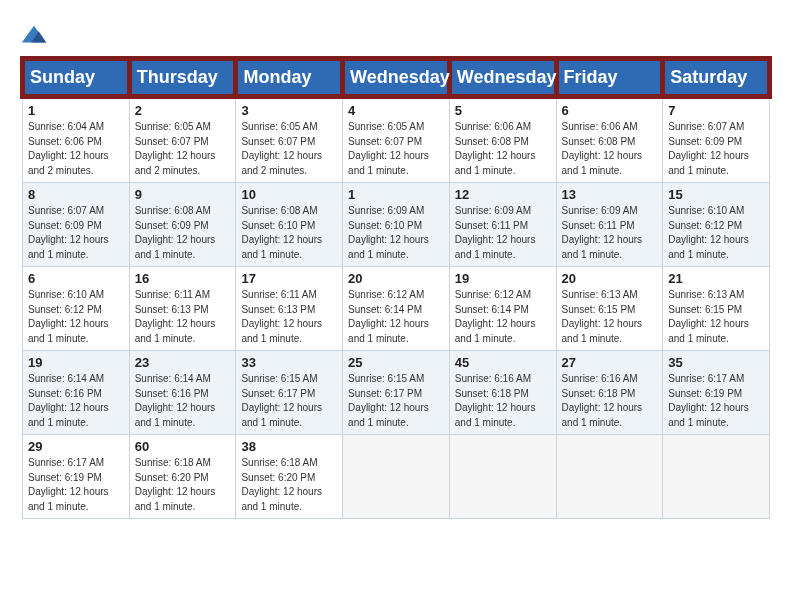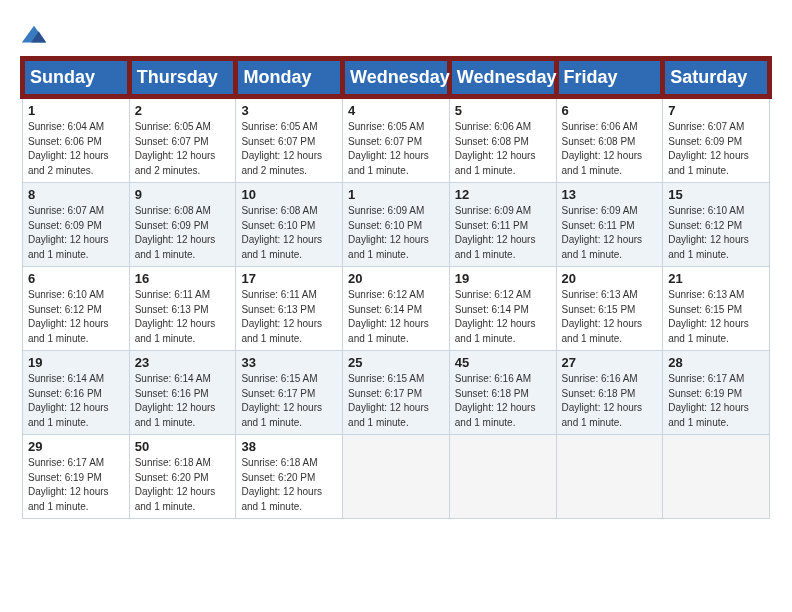--- a/index.html
+++ b/index.html
@@ -248,31 +248,31 @@
         </td>
           <td>
           <span class="day-number">45</span>
           <span class="day-detail">Sunrise: 6:16 AM<br>Sunset: 6:18 PM<br>Daylight: 12 hours and 1 minute.</span>
         </td>
           <td>
           <span class="day-number">27</span>
           <span class="day-detail">Sunrise: 6:16 AM<br>Sunset: 6:18 PM<br>Daylight: 12 hours and 1 minute.</span>
         </td>
           <td>
-          <span class="day-number">28</span>
+          <span class="day-number">35</span>
           <span class="day-detail">Sunrise: 6:17 AM<br>Sunset: 6:19 PM<br>Daylight: 12 hours and 1 minute.</span>
         </td>
         </tr>
         <tr>
           <td>
           <span class="day-number">29</span>
           <span class="day-detail">Sunrise: 6:17 AM<br>Sunset: 6:19 PM<br>Daylight: 12 hours and 1 minute.</span>
         </td>
           <td>
-          <span class="day-number">50</span>
+          <span class="day-number">60</span>
           <span class="day-detail">Sunrise: 6:18 AM<br>Sunset: 6:20 PM<br>Daylight: 12 hours and 1 minute.</span>
         </td>
           <td>
           <span class="day-number">38</span>
           <span class="day-detail">Sunrise: 6:18 AM<br>Sunset: 6:20 PM<br>Daylight: 12 hours and 1 minute.</span>
         </td>
           <td class="empty"></td>
           <td class="empty"></td>
           <td class="empty"></td>
           <td class="empty"></td>

